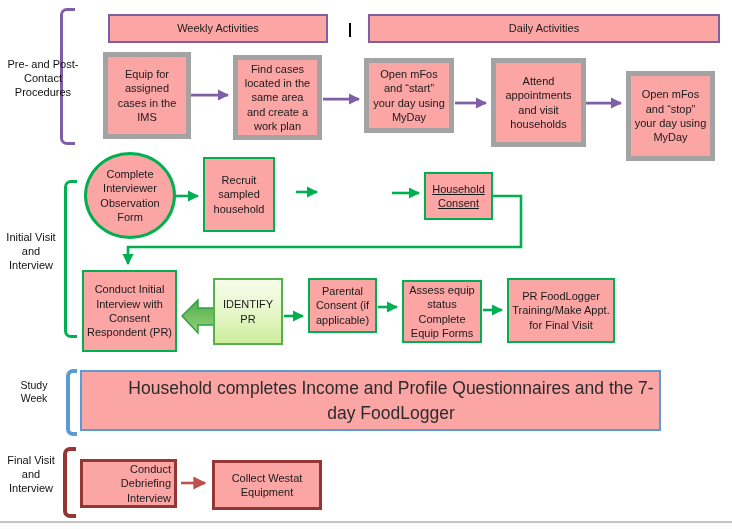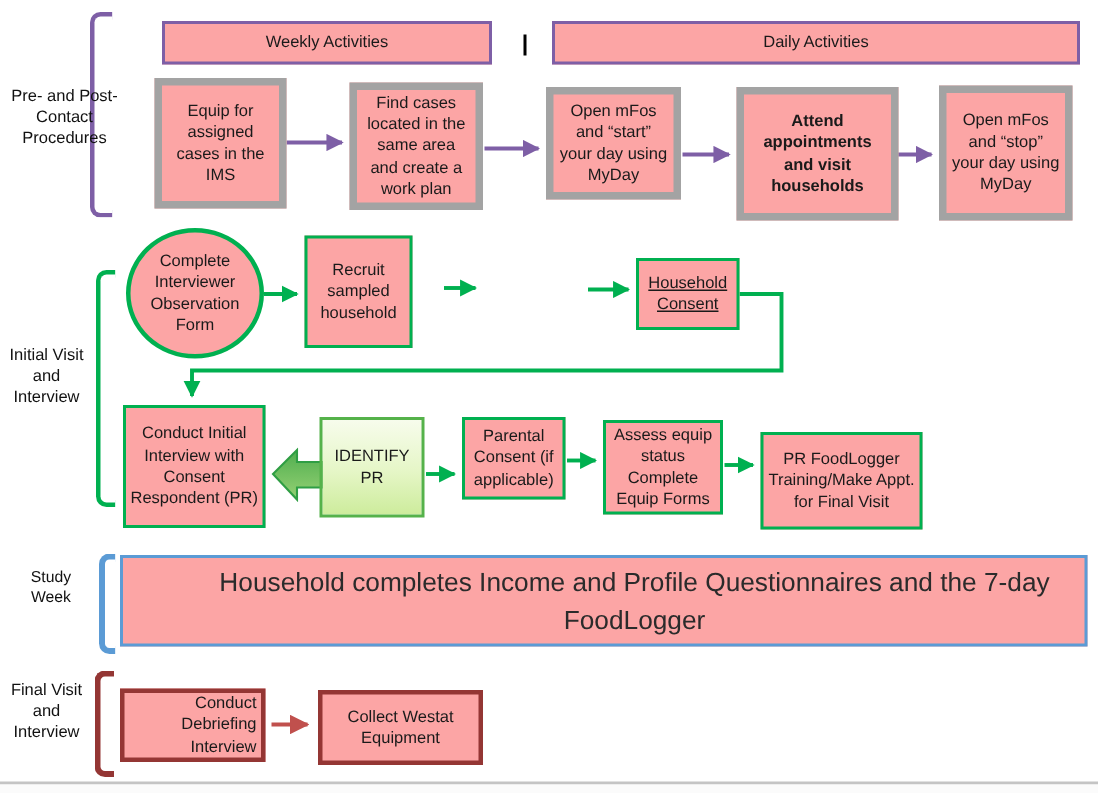--- a/index.html
+++ b/index.html
@@ -27,32 +27,32 @@
   .seclabel{
     position:absolute;font-weight:normal;font-size:11px;line-height:1.25;
     text-align:center;z-index:3;color:#111;
   }
   #weekly-header{left:108px;top:14px;width:220px;height:29px;}
   #daily-header{left:368px;top:14px;width:352px;height:29px;}
   #header-divider{position:absolute;left:349px;top:23px;width:2px;height:14px;background:#000;z-index:3;}
   #pp1{left:103px;top:52px;width:88px;height:87px;}
   #pp2{left:233px;top:55px;width:89px;height:85px;}
   #pp3{left:364px;top:58px;width:90px;height:75px;}
-  #pp4{left:491px;top:58px;width:108px;height:89px;font-weight:bold;}
-  #pp5{left:626px;top:57px;width:89px;height:90px;}
+  #pp4{left:491px;top:58px;width:95px;height:89px;}
+  #pp5{left:626px;top:71px;width:89px;height:90px;}
   #iv-circle{left:84px;top:152px;width:92px;height:87px;border-width:3px;}
   #iv-recruit{left:203px;top:157px;width:72px;height:75px;}
   #iv-screener{left:322px;top:156px;width:69px;height:73px;}
   #iv-consent{left:424px;top:172px;width:69px;height:48px;text-decoration:underline;}
   #iv-conduct{left:82px;top:270px;width:95px;height:82px;}
   #iv-identify{left:213px;top:278px;width:70px;height:67px;}
   #iv-parental{left:308px;top:278px;width:69px;height:55px;}
   #iv-assess{left:402px;top:280px;width:80px;height:63px;}
-  #iv-foodlogger{left:507px;top:288px;width:108px;height:65px;}
-  #study-box{left:80px;top:370px;width:645px;height:61px;padding-left:44px;}
+  #iv-foodlogger{left:507px;top:278px;width:108px;height:65px;}
+  #study-box{left:80px;top:370px;width:581px;height:61px;padding-left:44px;}
   #fv-debrief{left:80px;top:459px;width:97px;height:49px;text-align:right;}
   #fv-collect{left:212px;top:460px;width:110px;height:50px;}
   #bracket-prepost{left:60px;top:8px;width:15px;height:137px;border-color:#7E5FA6;border-width:3px;}
   #bracket-initial{left:64px;top:180px;width:13px;height:158px;border-color:#00B050;border-width:3px;}
   #bracket-study{left:66px;top:369px;width:11px;height:67px;border-color:#5B9BD5;border-width:4px;}
   #bracket-final{left:63px;top:447px;width:13px;height:71px;border-color:#943634;border-width:4px;}
   #label-prepost{left:0;top:58px;width:86px;}
   #label-initial{left:0;top:231px;width:62px;}
   #label-study{left:14px;top:379px;width:40px;font-size:10.5px;}
   #label-final{left:2px;top:454px;width:58px;}

